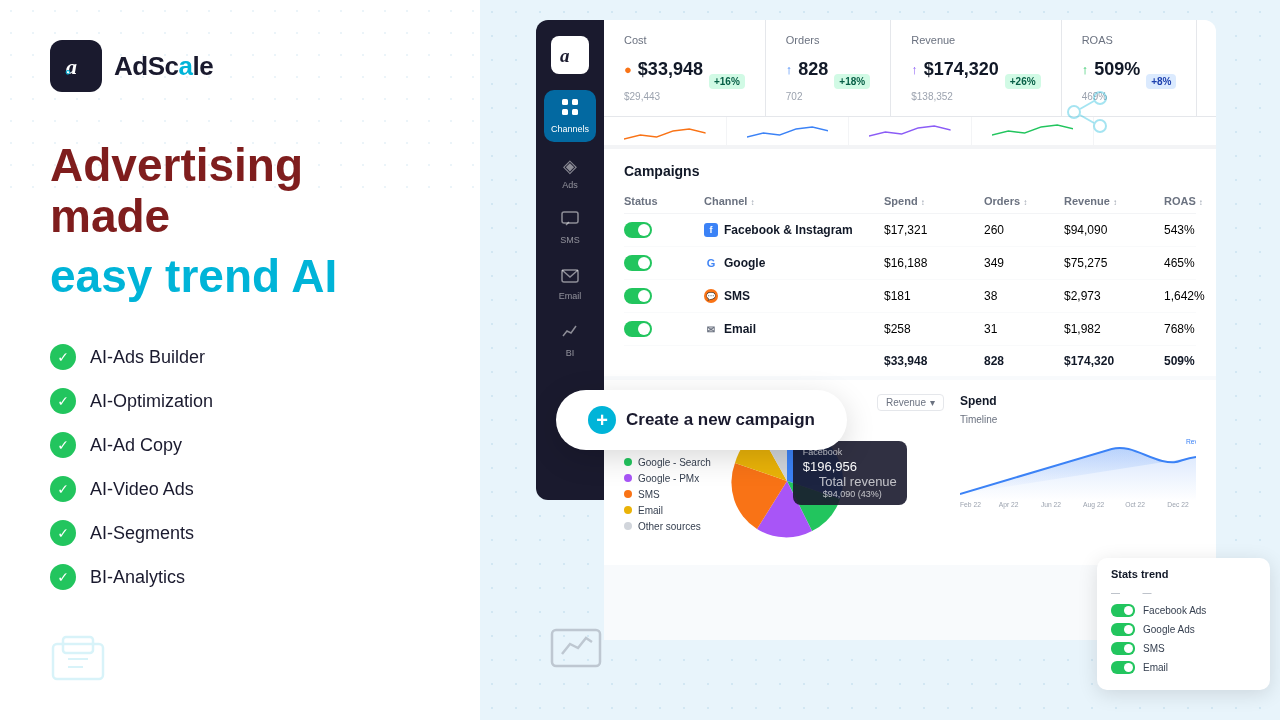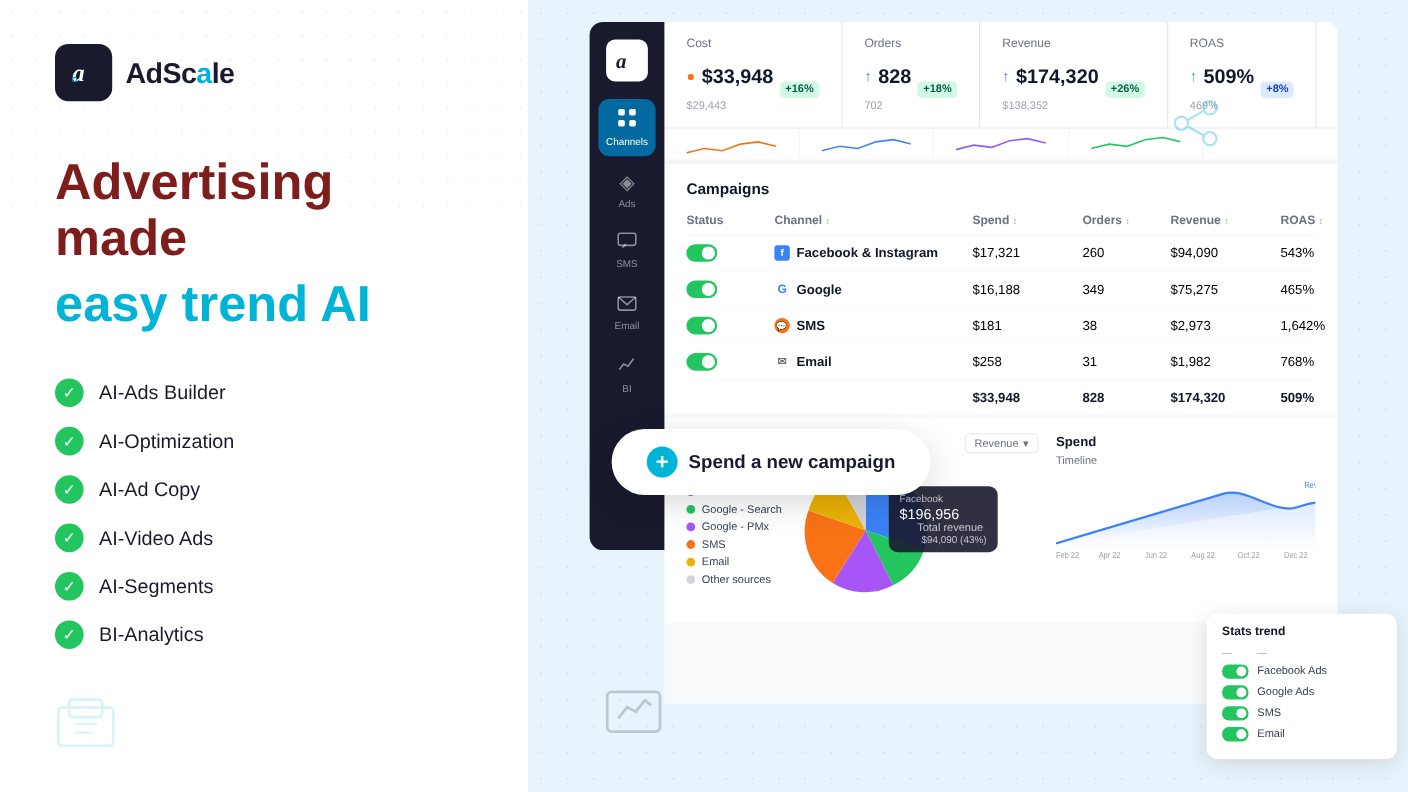--- a/index.html
+++ b/index.html
@@ -397,21 +397,21 @@
       opacity: 0.7;
       margin-bottom: 2px;
     }
 
     .pie-tooltip-value {
       font-size: 13px;
       font-weight: 400;
     }
 
     .pie-tooltip-sub {
-      font-size: 10px;
+      font-size: 13px;
       opacity: 0.7;
       margin-left: 16px;
     }
 
     
     .trend-area {
       display: flex;
       flex-direction: column;
     }
 
@@ -911,21 +911,21 @@
             <text x="268" y="15" font-size="8" fill="#3b82f6">Revenue</text>
           </svg>
         </div>
       </div>
 
     </div>
   </div>
 
   <button class="cta-button">
     <div class="cta-plus">+</div>
-    <span>Spend a new campaign</span>
+    <span>Create a new campaign</span>
   </button>
 
   <div class="stats-trend-card">
     <div class="stats-trend-title">Stats trend</div>
     <div style="font-size:9px;color:#9ca3af;margin-bottom:6px;">
       <span style="margin-right:20px;">—</span>
       <span>—</span>
     </div>
     <div class="stats-trend-item">
       <div class="stats-trend-toggle"></div>

